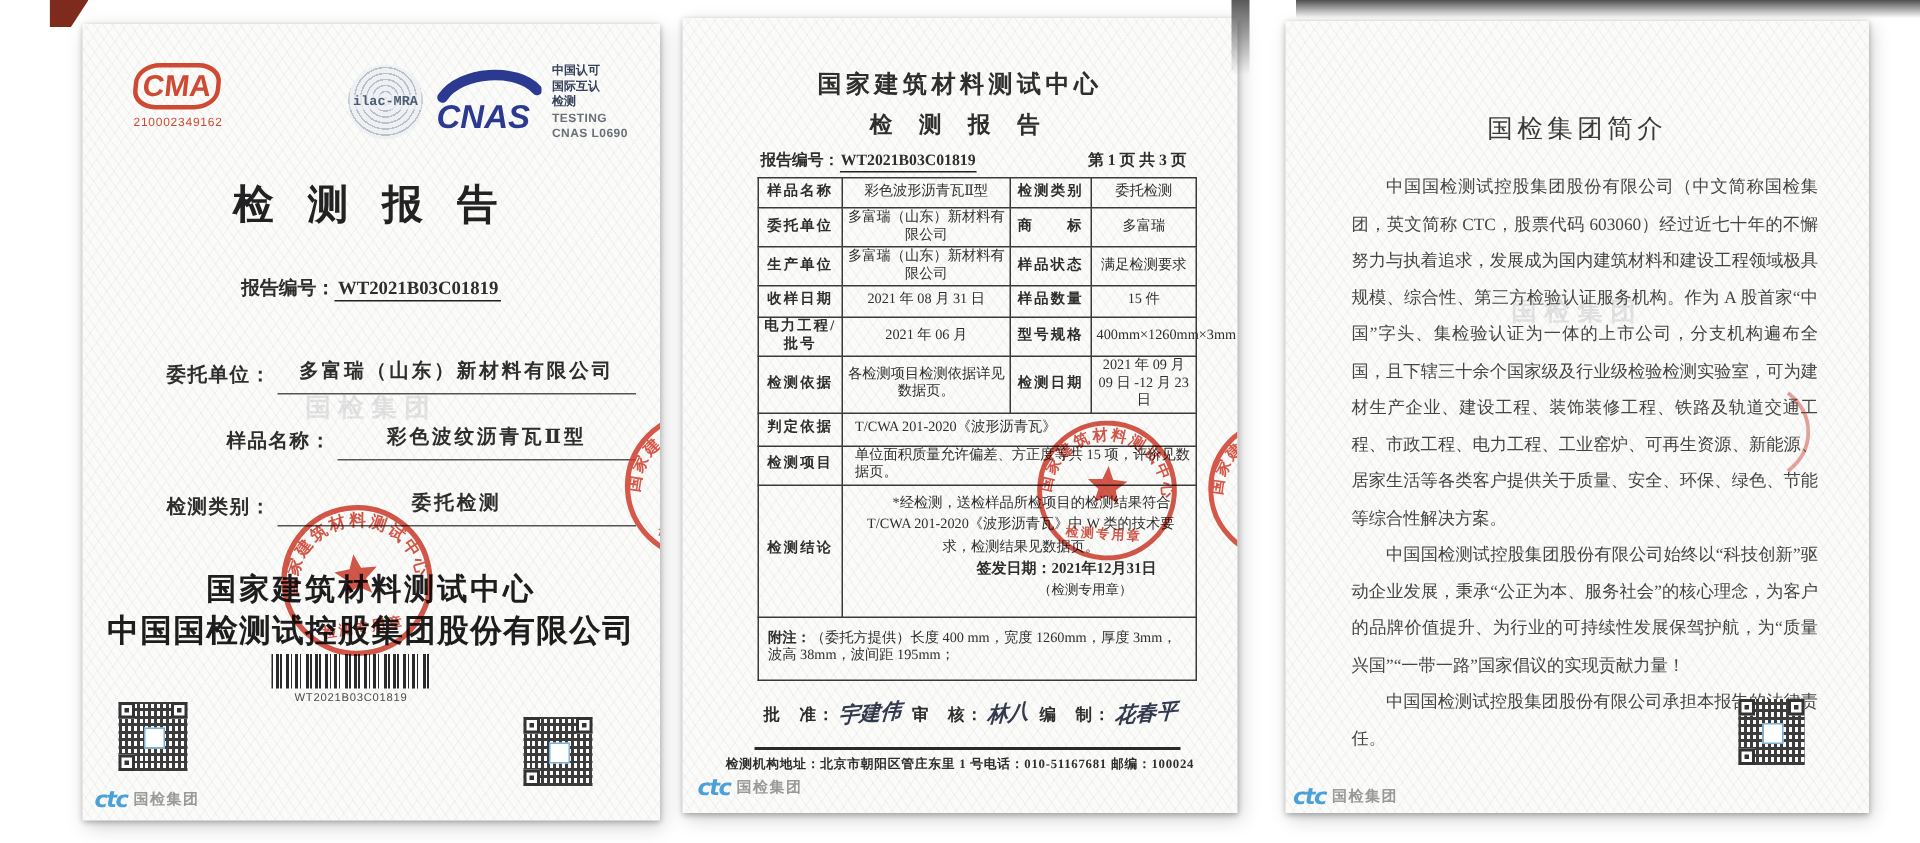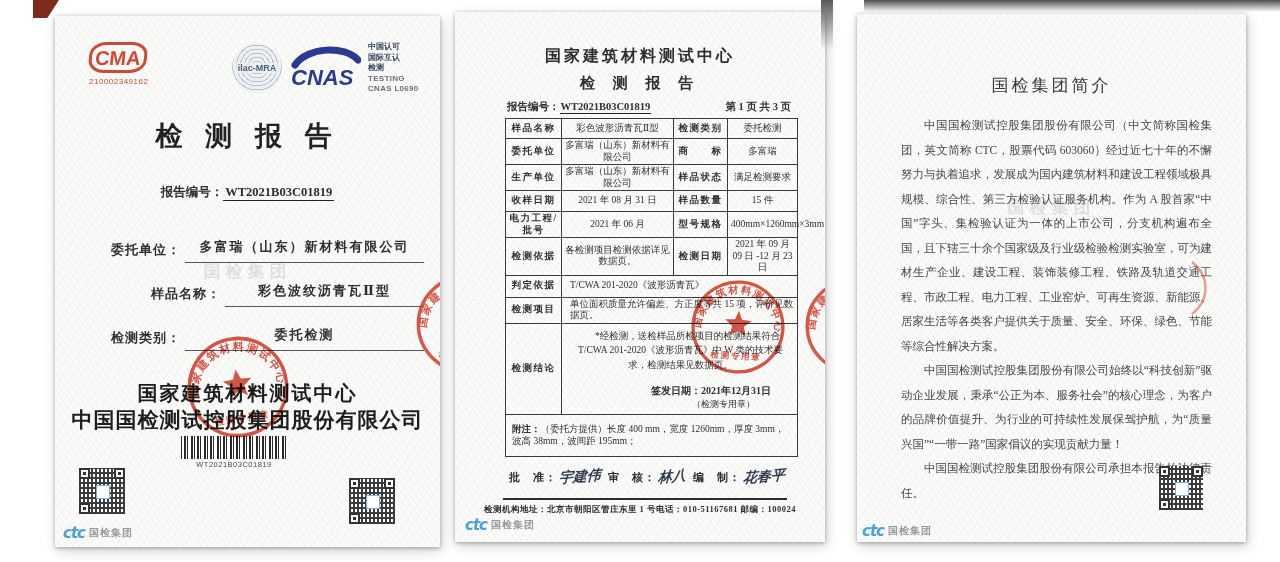--- a/index.html
+++ b/index.html
@@ -31,21 +31,21 @@
   .cma-box { display:block; width:58px; height:31px; border:3px solid #cf4a33; border-radius:16px/13px;
              color:#cf4a33; font-weight:bold; font-size:20px; text-align:center; line-height:26px;
              font-family:"Liberation Sans",sans-serif; transform:skewX(-6deg); }
   .cma-num { display:block; margin-top:4px; color:#cf4a33; font-size:8px; letter-spacing:.5px;
              font-family:"Liberation Sans",sans-serif; }
   .cnas-group { margin-left:auto; display:flex; gap:7px; align-items:center; }
   .ilac { width:50px; height:50px; border-radius:50%; flex:0 0 auto;
           background:repeating-radial-gradient(circle at 50% 45%, #b9c2cc 0 1px, #eef0f2 1px 4px);
           display:flex; align-items:center; justify-content:center; }
   .ilac-text { font-size:9px; font-weight:bold; color:#4b5d73; background:rgba(240,242,244,.75);
-               padding:0 2px; font-family:Liberation Sans, sans-serif; }
+               padding:0 2px; font-family:Liberation Mono, monospace; }
   .cnas { width:72px; height:46px; flex:0 0 auto; }
   .accred { font-size:8px; line-height:10.5px; font-weight:bold; width:54px; }
   .accred .a-cn { color:#37415a; }
   .accred .a-en { color:#6a7078; font-family:"Liberation Sans",sans-serif; letter-spacing:.3px; }
 
   .cover-title { position:absolute; top:102px; width:100%; text-align:center; font-size:27px;
                  font-weight:bold; letter-spacing:8px; color:#222; }
   .cover-repno { position:absolute; top:168px; width:100%; text-align:center; font-size:12.5px; font-weight:bold; }
   .cover-repno .u { border-bottom:1.5px solid #222; padding:0 2px 1px; font-family:"Liberation Serif",serif; }
 
@@ -105,21 +105,21 @@
   .rmeta { position:absolute; top:88px; left:52px; right:34px; display:flex;
            justify-content:space-between; font-size:10.5px; font-weight:bold; }
   .rmeta .u { border-bottom:1px solid #222; padding:0 1px 1px; }
   .rtable { position:absolute; left:50px; top:106px; width:292px; border-collapse:collapse;
             table-layout:fixed; font-size:9.5px; z-index:1; }
   .rtable td { border:1px solid #3a3a3a; padding:1px 3px; text-align:center;
                vertical-align:middle; line-height:11.5px; }
   .rtable td.lbl { font-weight:bold; letter-spacing:1.5px; }
   .concl-val { text-align:left !important; padding:5px 8px 4px 10px !important; vertical-align:top !important; }
   .concl-text { text-indent:1.5em; line-height:14.5px;text-align:center; }
-  .issue-line { margin-top:13px; text-align:right; padding-right:18px; font-weight:bold; font-size:10px; }
+  .issue-line { margin-top:2px; text-align:right; padding-right:18px; font-weight:bold; font-size:10px; }
   .seal-note { text-align:right; padding-right:34px; font-size:9px; margin-top:2px; }
   .note-cell { text-align:left !important; padding:4px 6px !important; line-height:14px; }
   .rappr { position:absolute; top:455px; left:54px; right:40px; display:flex;
            justify-content:space-between; align-items:center; }
   .alabel { font-size:11px; font-weight:bold; letter-spacing:1px; }
   .sig { display:inline-block; font-family:"DejaVu Sans",sans-serif; font-style:italic; font-weight:bold;
          font-size:14px; color:#333a4d; transform:rotate(-5deg) skewX(-8deg); margin-left:2px; }
   .rdiv { position:absolute; top:486px; left:48px; right:38px; border-top:2px solid #2a2a2a; }
   .rfoot { position:absolute; top:492px; width:100%; text-align:center; font-size:8.5px;
            font-weight:bold; letter-spacing:.5px; }

